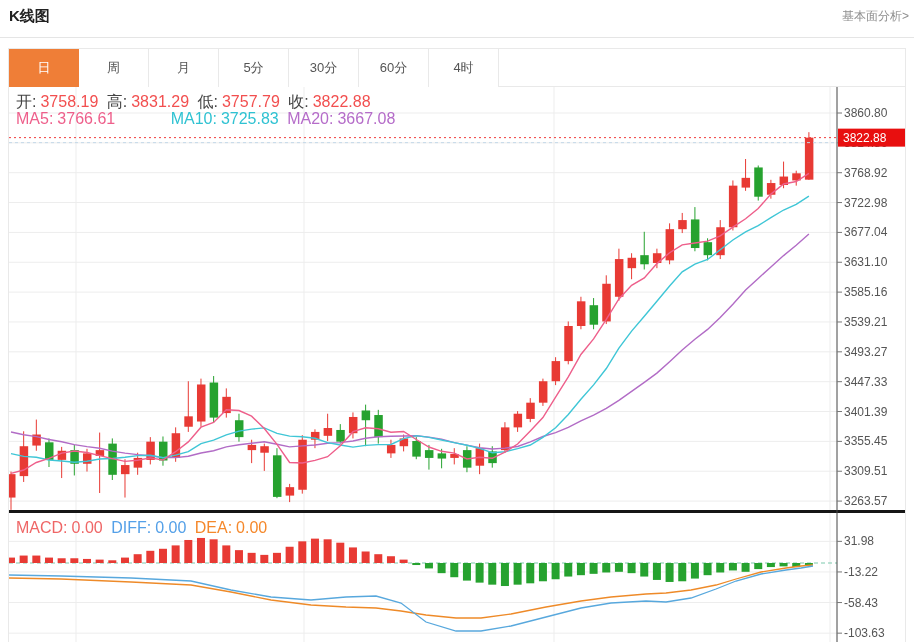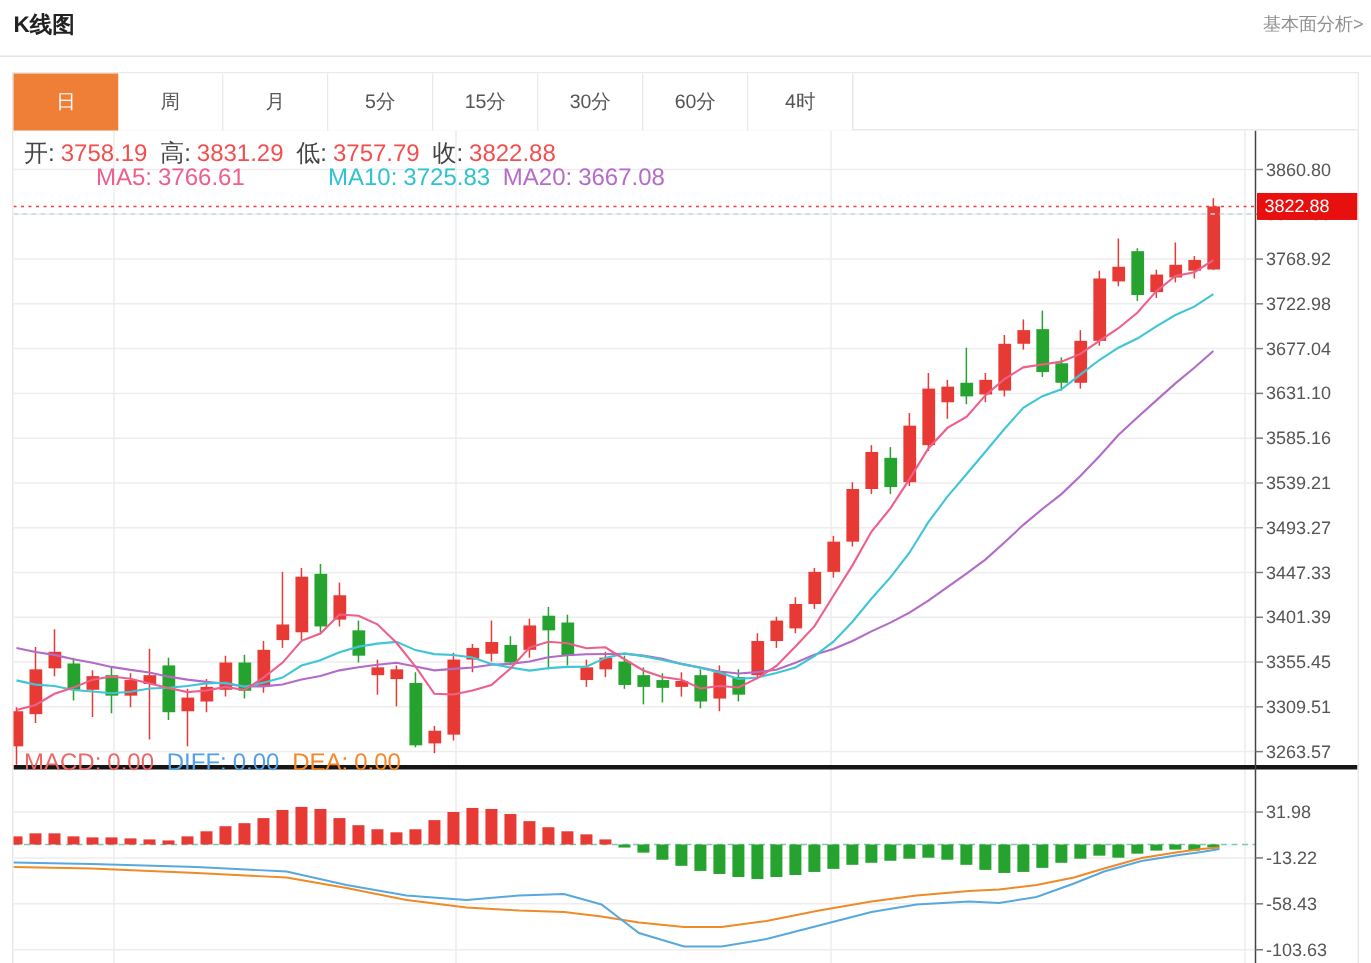--- a/index.html
+++ b/index.html
@@ -37,21 +37,20 @@
   <div class="page-title">K线图</div>
   <a class="fund-link">基本面分析&gt;</a>
 </div>
 
 <div class="panel">
   <div class="tabs">
     <div class="tab selected">日</div>
     <div class="tab">周</div>
     <div class="tab">月</div>
     <div class="tab">5分</div>
-    <div class="tab">15分</div>
     <div class="tab">30分</div>
     <div class="tab">60分</div>
     <div class="tab">4时</div>
   </div>
 
   <div class="chart-wrap">
     <svg id="chart-svg" width="896" height="555">
         <g>
           <line x1="0" y1="26" x2="828" y2="26" stroke="#ededed"></line>
           <line x1="0" y1="55.85181200000004" x2="828" y2="55.85181200000004" stroke="#ededed"></line>
@@ -347,24 +346,24 @@
       </svg>
 
     <div class="overlay" style="top:5px;">
       <span class="lbl">开:</span><span class="val-red">3758.19</span>
       <span class="lbl">高:</span><span class="val-red">3831.29</span>
       <span class="lbl">低:</span><span class="val-red">3757.79</span>
       <span class="lbl">收:</span><span class="val-red">3822.88</span>
     </div>
 
     <div class="overlay" style="top:23px;">
-      <span class="ma5" style="margin-right:4px;margin-left:48px;">MA5:</span><span class="ma5">3766.61</span>
+      <span class="ma5" style="margin-right:4px;">MA5:</span><span class="ma5">3766.61</span>
       <span class="ma10" style="margin-right:4px;padding-left:47px;">MA10:</span><span class="ma10">3725.83</span>
       <span class="ma20" style="margin-right:4px;">MA20:</span><span class="ma20">3667.08</span>
     </div>
 
-    <div class="overlay" style="top:413px;">
+    <div class="overlay" style="top:432px;">
       <span class="macd-l" style="margin-right:4px;">MACD:</span><span class="macd-l">0.00</span>
       <span class="diff-l" style="margin-right:4px;">DIFF:</span><span class="diff-l">0.00</span>
       <span class="dea-l" style="margin-right:4px;">DEA:</span><span class="dea-l">0.00</span>
     </div>
   </div>
 </div>
 
 </body></html>

